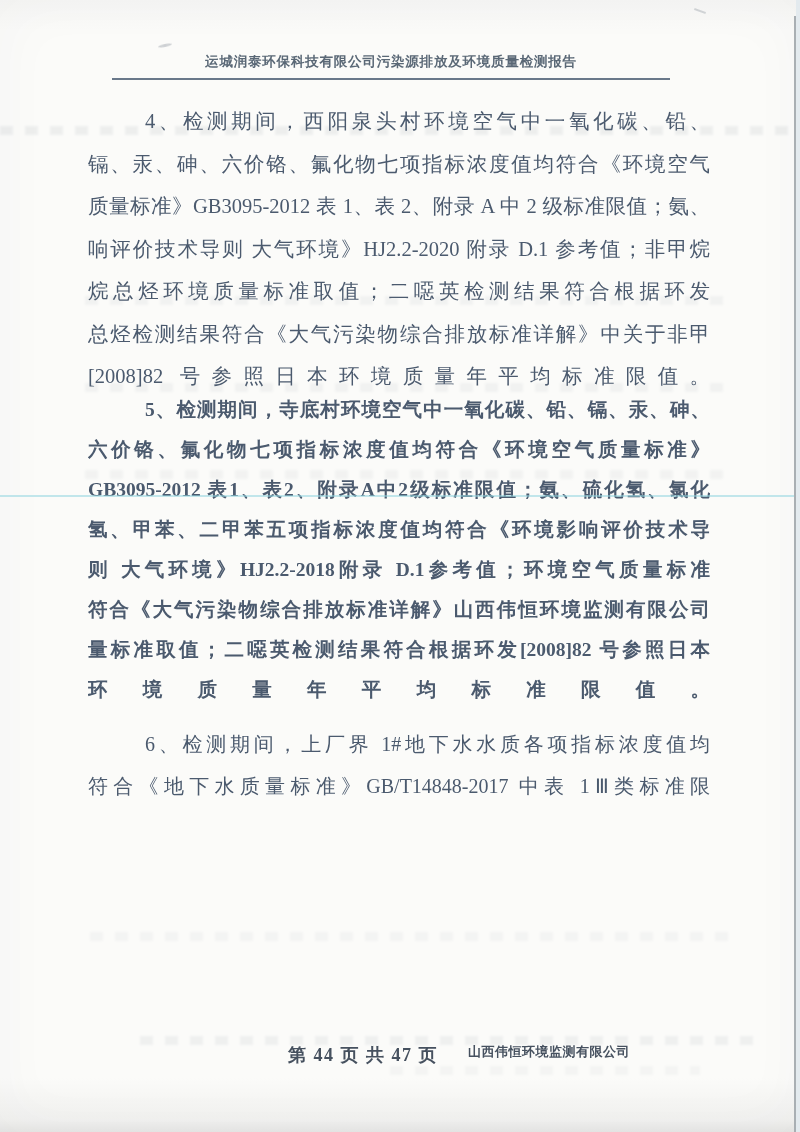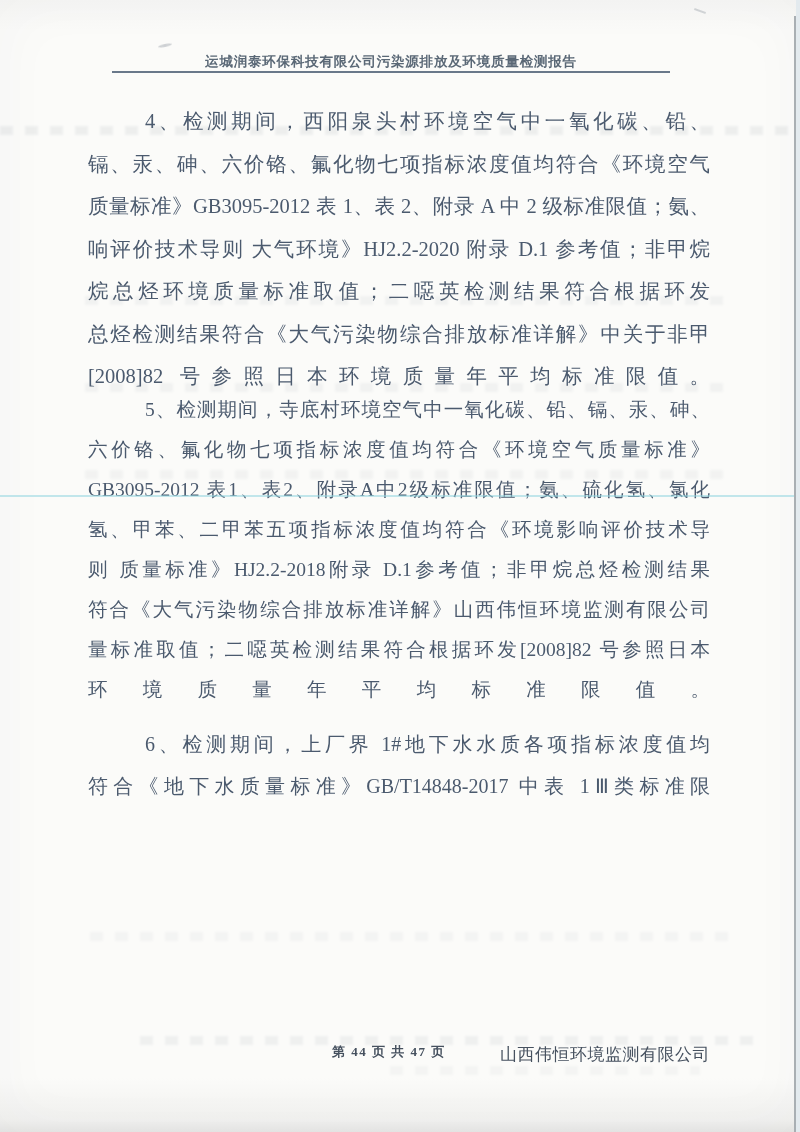--- a/index.html
+++ b/index.html
@@ -13,45 +13,46 @@
     position:absolute;inset:0;
     background:linear-gradient(180deg,#f6f6f4 0px,#fbfbf9 30px,#fbfbf9 1078px,#f1f1ef 1120px,#e6e6e4 1132px);
     box-shadow:inset 0 0 60px rgba(60,70,80,0.03);
   }
   
   .header{
     position:absolute;left:112px;top:53px;width:558px;
     text-align:center;
     font-size:13.5px;font-weight:bold;letter-spacing:0.8px;
     color:#5a6876;
+    padding-bottom:7px;
     border-bottom:2px solid #69788a;
   }
   
   .content{position:absolute;left:88px;top:100px;width:622px;color:#4b5a6e;}
   .para .line{
     text-align:justify;
     -webkit-text-align-last:justify;
     text-align-last:justify;
     overflow:hidden;
   }
   .p12 .line{font-size:20.5px;height:42.5px;line-height:42.5px;}
-  .p3  .line{font-size:19.5px;height:40px;line-height:40px;}
+  .p3  .line{font-size:19.5px;height:40px;line-height:40px;font-weight:bold;}
   .p3{margin-top:-8px;}
   .p4{margin-top:13px;}
   .p4 .line{font-size:20px;height:42.5px;line-height:42.5px;}
   .indent{text-indent:57px;}
   .endline{text-align-last:left;-webkit-text-align-last:left;}
   
   .footer-page{
     position:absolute;left:288px;top:1043px;
-    font-size:13px;font-weight:bold;letter-spacing:1.5px;color:#46515f;margin-left:44px;
+    font-size:18px;font-weight:bold;letter-spacing:1.5px;color:#46515f;
   }
   .footer-company{
-    position:absolute;left:500px;top:1043px;
-    font-size:17px;font-weight:normal;letter-spacing:0.5px;color:#46515f;
+    position:absolute;left:468px;top:1043px;
+    font-size:13px;font-weight:bold;letter-spacing:0.5px;color:#46515f;
   }
   
   .edge-strip{position:absolute;left:796px;top:0;width:4px;height:1132px;background:#e3eaee;}
   .edge-line{position:absolute;left:793.5px;top:16px;width:2px;height:1116px;background:#a9afb3;}
   .cyan-line{position:absolute;left:0;top:495px;width:797px;height:2px;background:rgba(145,214,224,0.55);}
   .ghost{
     position:absolute;height:9px;
     background:repeating-linear-gradient(90deg,rgba(125,135,148,0.20) 0 13px,rgba(125,135,148,0) 13px 25px);
     filter:blur(1.2px);
     opacity:0.55;
@@ -84,21 +85,21 @@
       <div class="line">烷总烃环境质量标准取值；二噁英检测结果符合根据环发</div>
       <div class="line">总烃检测结果符合《大气污染物综合排放标准详解》中关于非甲</div>
       <div class="line endline">[2008]82 号参照日本环境质量年平均标准限值。</div>
     </div>
 
     <div class="para p3">
       <div class="line indent">5、检测期间，寺底村环境空气中一氧化碳、铅、镉、汞、砷、</div>
       <div class="line">六价铬、氟化物七项指标浓度值均符合《环境空气质量标准》</div>
       <div class="line">GB3095-2012 表1、表2、附录A中2级标准限值；氨、硫化氢、氯化</div>
       <div class="line">氢、甲苯、二甲苯五项指标浓度值均符合《环境影响评价技术导</div>
-      <div class="line">则 质量标准》HJ2.2-2018附录 D.1参考值；非甲烷总烃检测结果</div>
+      <div class="line">则 大气环境》HJ2.2-2018附录 D.1参考值；环境空气质量标准</div>
       <div class="line">符合《大气污染物综合排放标准详解》山西伟恒环境监测有限公司</div>
       <div class="line">量标准取值；二噁英检测结果符合根据环发[2008]82 号参照日本</div>
       <div class="line endline">环境质量年平均标准限值。</div>
     </div>
 
     <div class="para p4">
       <div class="line indent">6、检测期间，上厂界 1#地下水水质各项指标浓度值均</div>
       <div class="line">符合《地下水质量标准》GB/T14848-2017 中表 1Ⅲ类标准限</div>
     </div>
 

